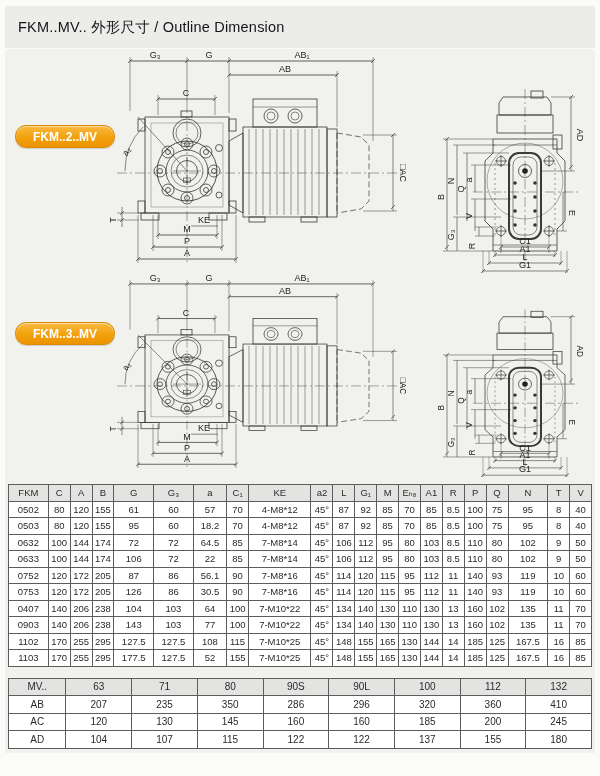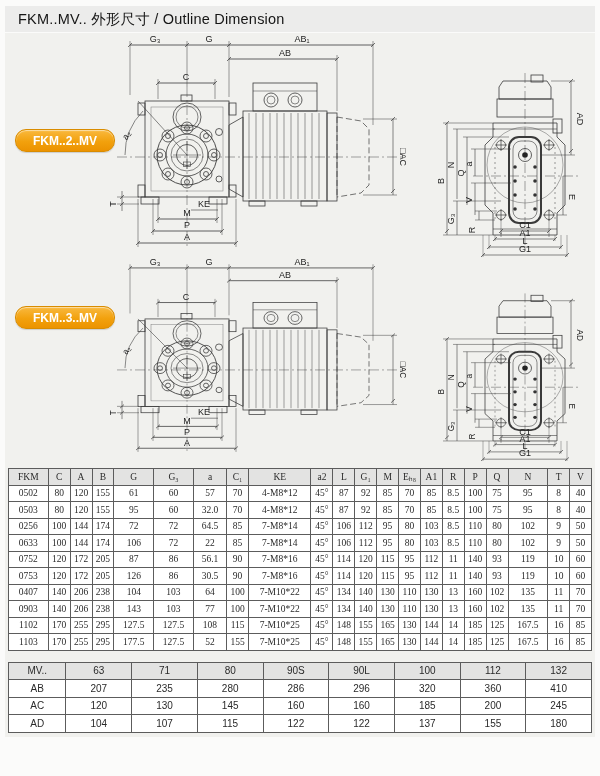--- a/index.html
+++ b/index.html
@@ -4,46 +4,46 @@
 <style>
   html,body{margin:0;padding:0;}
   body{
     width:600px;height:776px;background:#fdfdfc;
     font-family:"Liberation Sans","DejaVu Sans",sans-serif;color:#222;
     -webkit-font-smoothing:antialiased;
   }
   .page{width:600px;height:776px;overflow:hidden;background:#fbfbfa;}
   .title-bar{
     margin:6px 5px 0 5px;height:26px;background:#ececeb;
-    display:flex;align-items:center;padding:0 13px;
+    display:flex;align-items:center;padding:8px 13px;
     font-size:14.5px;color:#151515;letter-spacing:.2px;
   }
   .content{margin:1px 5px 0 5px;background:#f1f1ee;padding-bottom:4px;}
   .drawings{position:relative;height:428px;}
   .drawing-row{position:relative;}
   .badge{
     position:absolute;left:10px;width:98px;height:21px;border-radius:11px;
     background:linear-gradient(180deg,#f9b93f 0%,#f2a10d 55%,#ec9300 100%);
     border:1px solid #d98c00;color:#fff;font-weight:bold;font-size:12px;
     display:flex;align-items:center;justify-content:center;
     box-shadow:inset 0 1px 1px rgba(255,255,255,.55), 0 1px 1px rgba(0,0,0,.15);
     z-index:5;
   }
-  .badge.b2{top:76px;margin-top:20px;}
+  .badge.b2{top:76px;}
   .badge.b3{top:273px;}
   svg{display:block;}
   svg text{font-family:"Liberation Sans","DejaVu Sans",sans-serif;font-size:9px;fill:#222;}
   .tables{padding:0 3px;}
   table{width:100%;border-collapse:collapse;table-layout:fixed;background:#fff;}
   th,td{
     border:1px solid #5c5c5c;text-align:center;vertical-align:middle;
     white-space:nowrap;overflow:hidden;color:#2a2a2a;
   }
   thead th{background:#e3e3e2;font-weight:normal;}
-  .t1{margin-top:7px;font-family:Liberation Serif, serif;}
+  .t1{margin-top:7px;}
   .t1 th,.t1 td{font-size:9.5px;height:15.5px;padding:0 1px;}
   .t1 thead th:nth-child(1){width:6.3%;}
   .t1 thead th:nth-child(5){width:6.3%;}
   .t1 thead th:nth-child(6){width:6.3%;}
   .t1 thead th:nth-child(7){width:5.2%;}
   .t1 thead th:nth-child(9){width:10.2%;}
   .t1 thead th:nth-child(19){width:6.3%;}
   .t2{margin-top:11px;}
   .t2 th,.t2 td{font-size:10px;height:16.5px;padding:0 2px;}
   .t2 thead th:nth-child(1){width:9%;}
@@ -547,38 +547,38 @@
               <td>8</td>
               <td>40</td>
             </tr>
             <tr>
               <td>0503</td>
               <td>80</td>
               <td>120</td>
               <td>155</td>
               <td>95</td>
               <td>60</td>
-              <td>32.0</td>
+              <td>18.2</td>
               <td>70</td>
               <td>4-M8*12</td>
               <td>45°</td>
               <td>87</td>
               <td>92</td>
               <td>85</td>
               <td>70</td>
               <td>85</td>
               <td>8.5</td>
               <td>100</td>
               <td>75</td>
               <td>95</td>
               <td>8</td>
               <td>40</td>
             </tr>
             <tr>
-              <td>0256</td>
+              <td>0632</td>
               <td>100</td>
               <td>144</td>
               <td>174</td>
               <td>72</td>
               <td>72</td>
               <td>64.5</td>
               <td>85</td>
               <td>7-M8*14</td>
               <td>45°</td>
               <td>106</td>
@@ -768,21 +768,21 @@
               <th>100</th>
               <th>112</th>
               <th>132</th>
             </tr>
           </thead>
           <tbody>
             <tr>
               <td>AB</td>
               <td>207</td>
               <td>235</td>
-              <td>280</td>
+              <td>350</td>
               <td>286</td>
               <td>296</td>
               <td>320</td>
               <td>360</td>
               <td>410</td>
             </tr>
             <tr>
               <td>AC</td>
               <td>120</td>
               <td>130</td>

